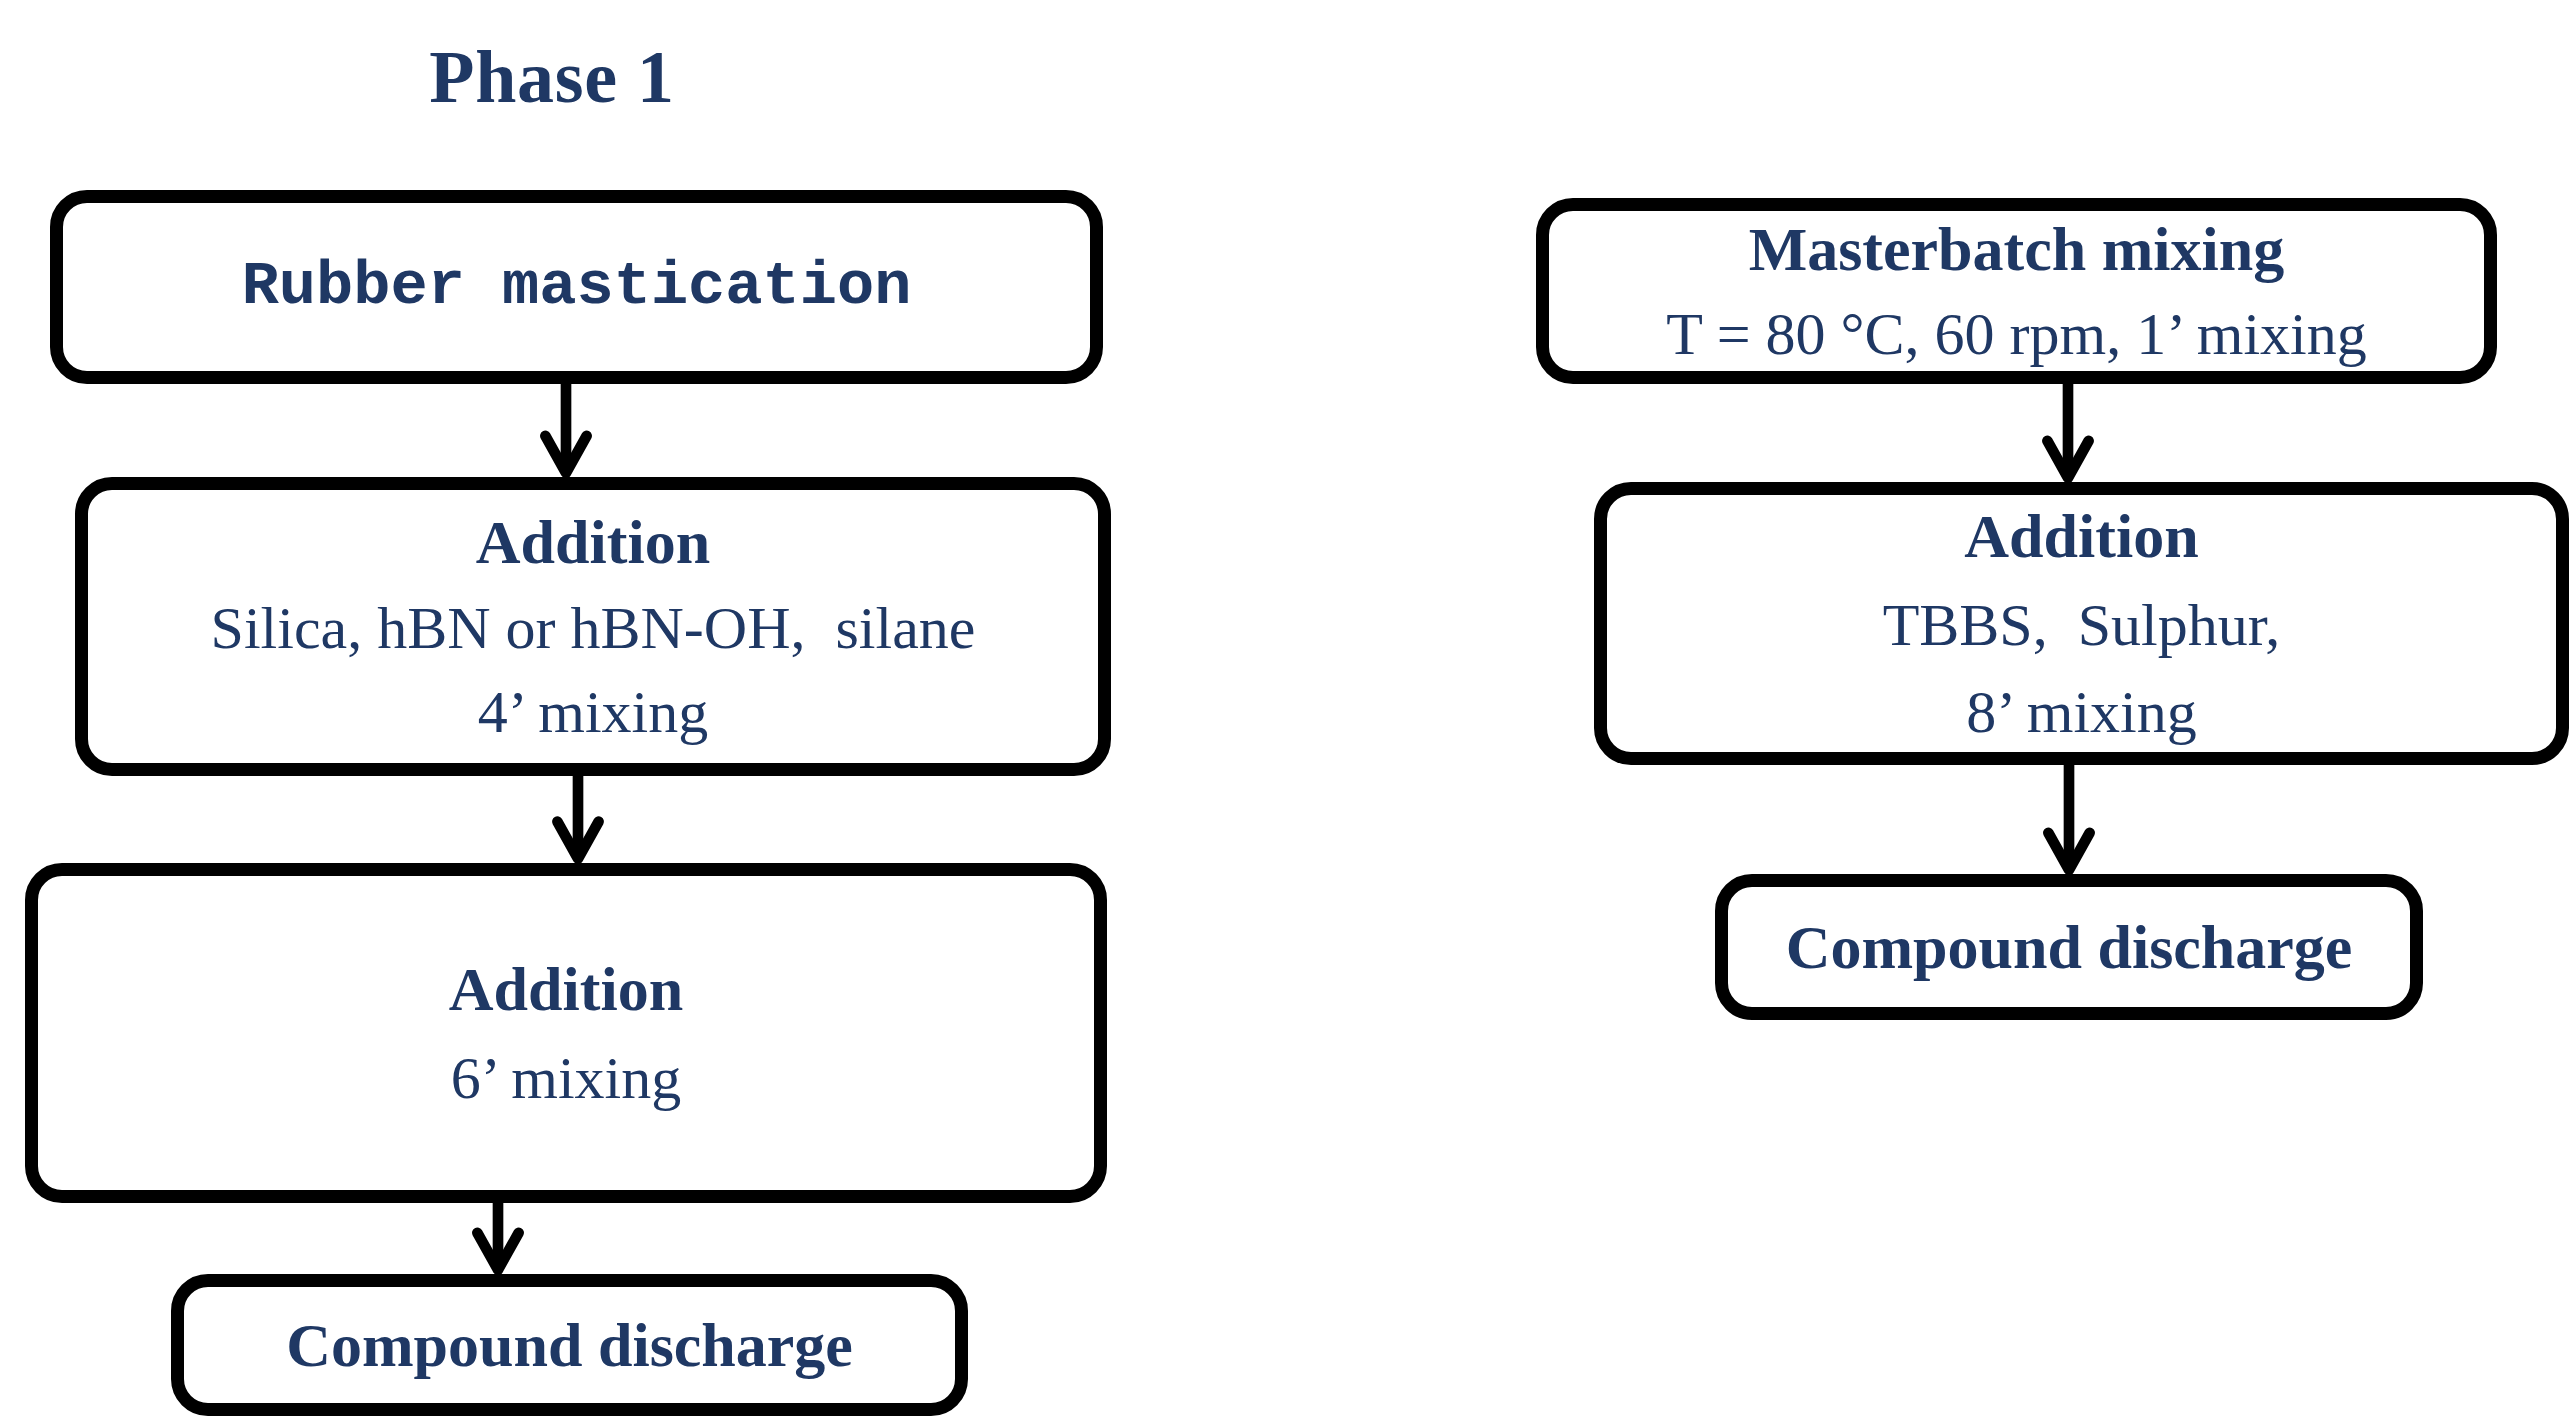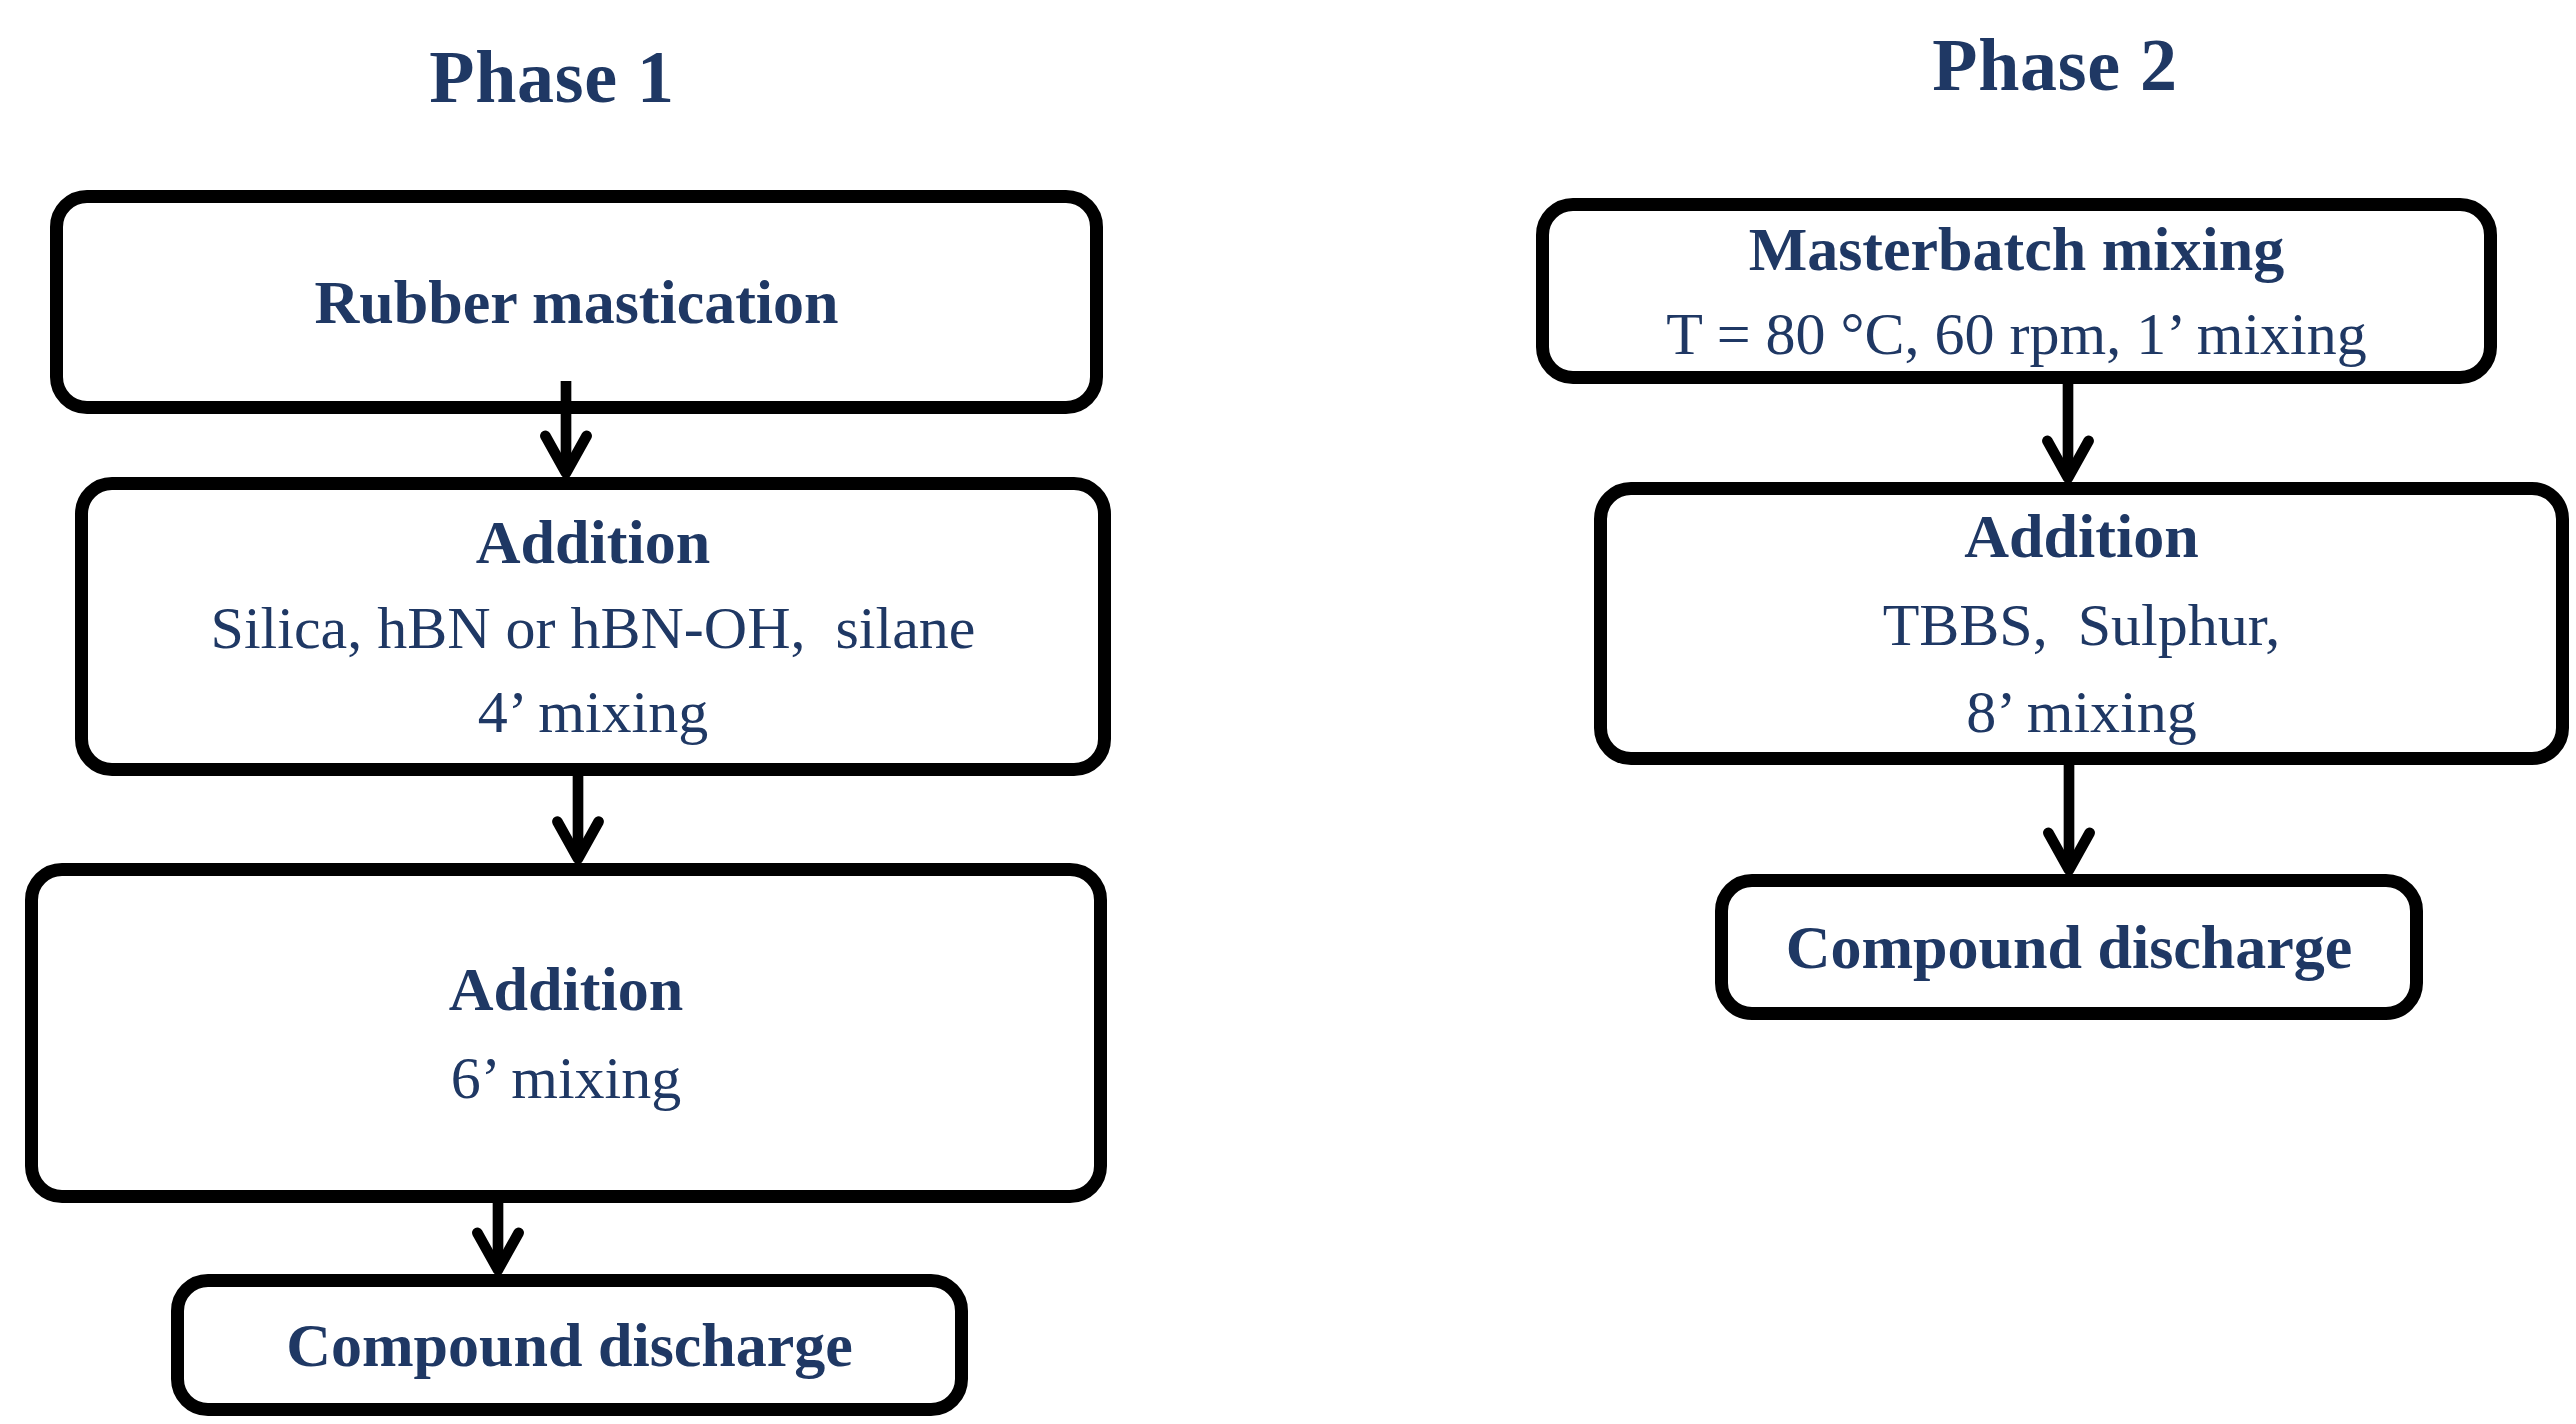--- a/index.html
+++ b/index.html
@@ -60,21 +60,21 @@
     display: block;
   }
 </style>
 </head>
 <body>
 
 <div class="canvas">
 
   <div class="phase-title" style="left:552px; top:18.5px;">Phase 1</div>
 
-  <div class="box" style="left:50px; top:174px; width:1053px; height:224px; gap:18.5px;">
+  <div class="box" style="left:50px; top:174px; width:1053px; height:194px; gap:18.5px;font-family:Liberation Mono, monospace;">
     <div class="hd">Rubber mastication</div>
   </div>
 
   <div class="arrow" style="left:534px; top:365px;">
     <svg width="64" height="99" viewBox="0 0 90 139">
       <line x1="45" y1="0" x2="45" y2="127" stroke="#000000" stroke-width="15"></line>
       <polyline points="16,77 45,129 74,77" fill="none" stroke="#000000" stroke-width="15" stroke-linecap="round" stroke-linejoin="round"></polyline>
     </svg>
   </div>
 
@@ -100,21 +100,20 @@
     <svg width="64" height="77" viewBox="0 0 90 108">
       <line x1="45" y1="0" x2="45" y2="96" stroke="#000000" stroke-width="15"></line>
       <polyline points="16,46 45,98 74,46" fill="none" stroke="#000000" stroke-width="15" stroke-linecap="round" stroke-linejoin="round"></polyline>
     </svg>
   </div>
 
   <div class="box" style="left:171px; top:1258px; width:797px; height:142px;">
     <div class="hd">Compound discharge</div>
   </div>
 
-  <div class="phase-title" style="left:2055px; top:7.1px;">Phase 2</div>
 
   <div class="box" style="left:1536px; top:182px; width:961px; height:186px; gap:17px;">
     <div class="hd">Masterbatch mixing</div>
     <div class="ln">T = 80 °C, 60 rpm, 1’ mixing</div>
   </div>
 
   <div class="arrow" style="left:2036px; top:366px;">
     <svg width="64" height="103" viewBox="0 0 90 145">
       <line x1="45" y1="0" x2="45" y2="133" stroke="#000000" stroke-width="15"></line>
       <polyline points="16,83 45,135 74,83" fill="none" stroke="#000000" stroke-width="15" stroke-linecap="round" stroke-linejoin="round"></polyline>

